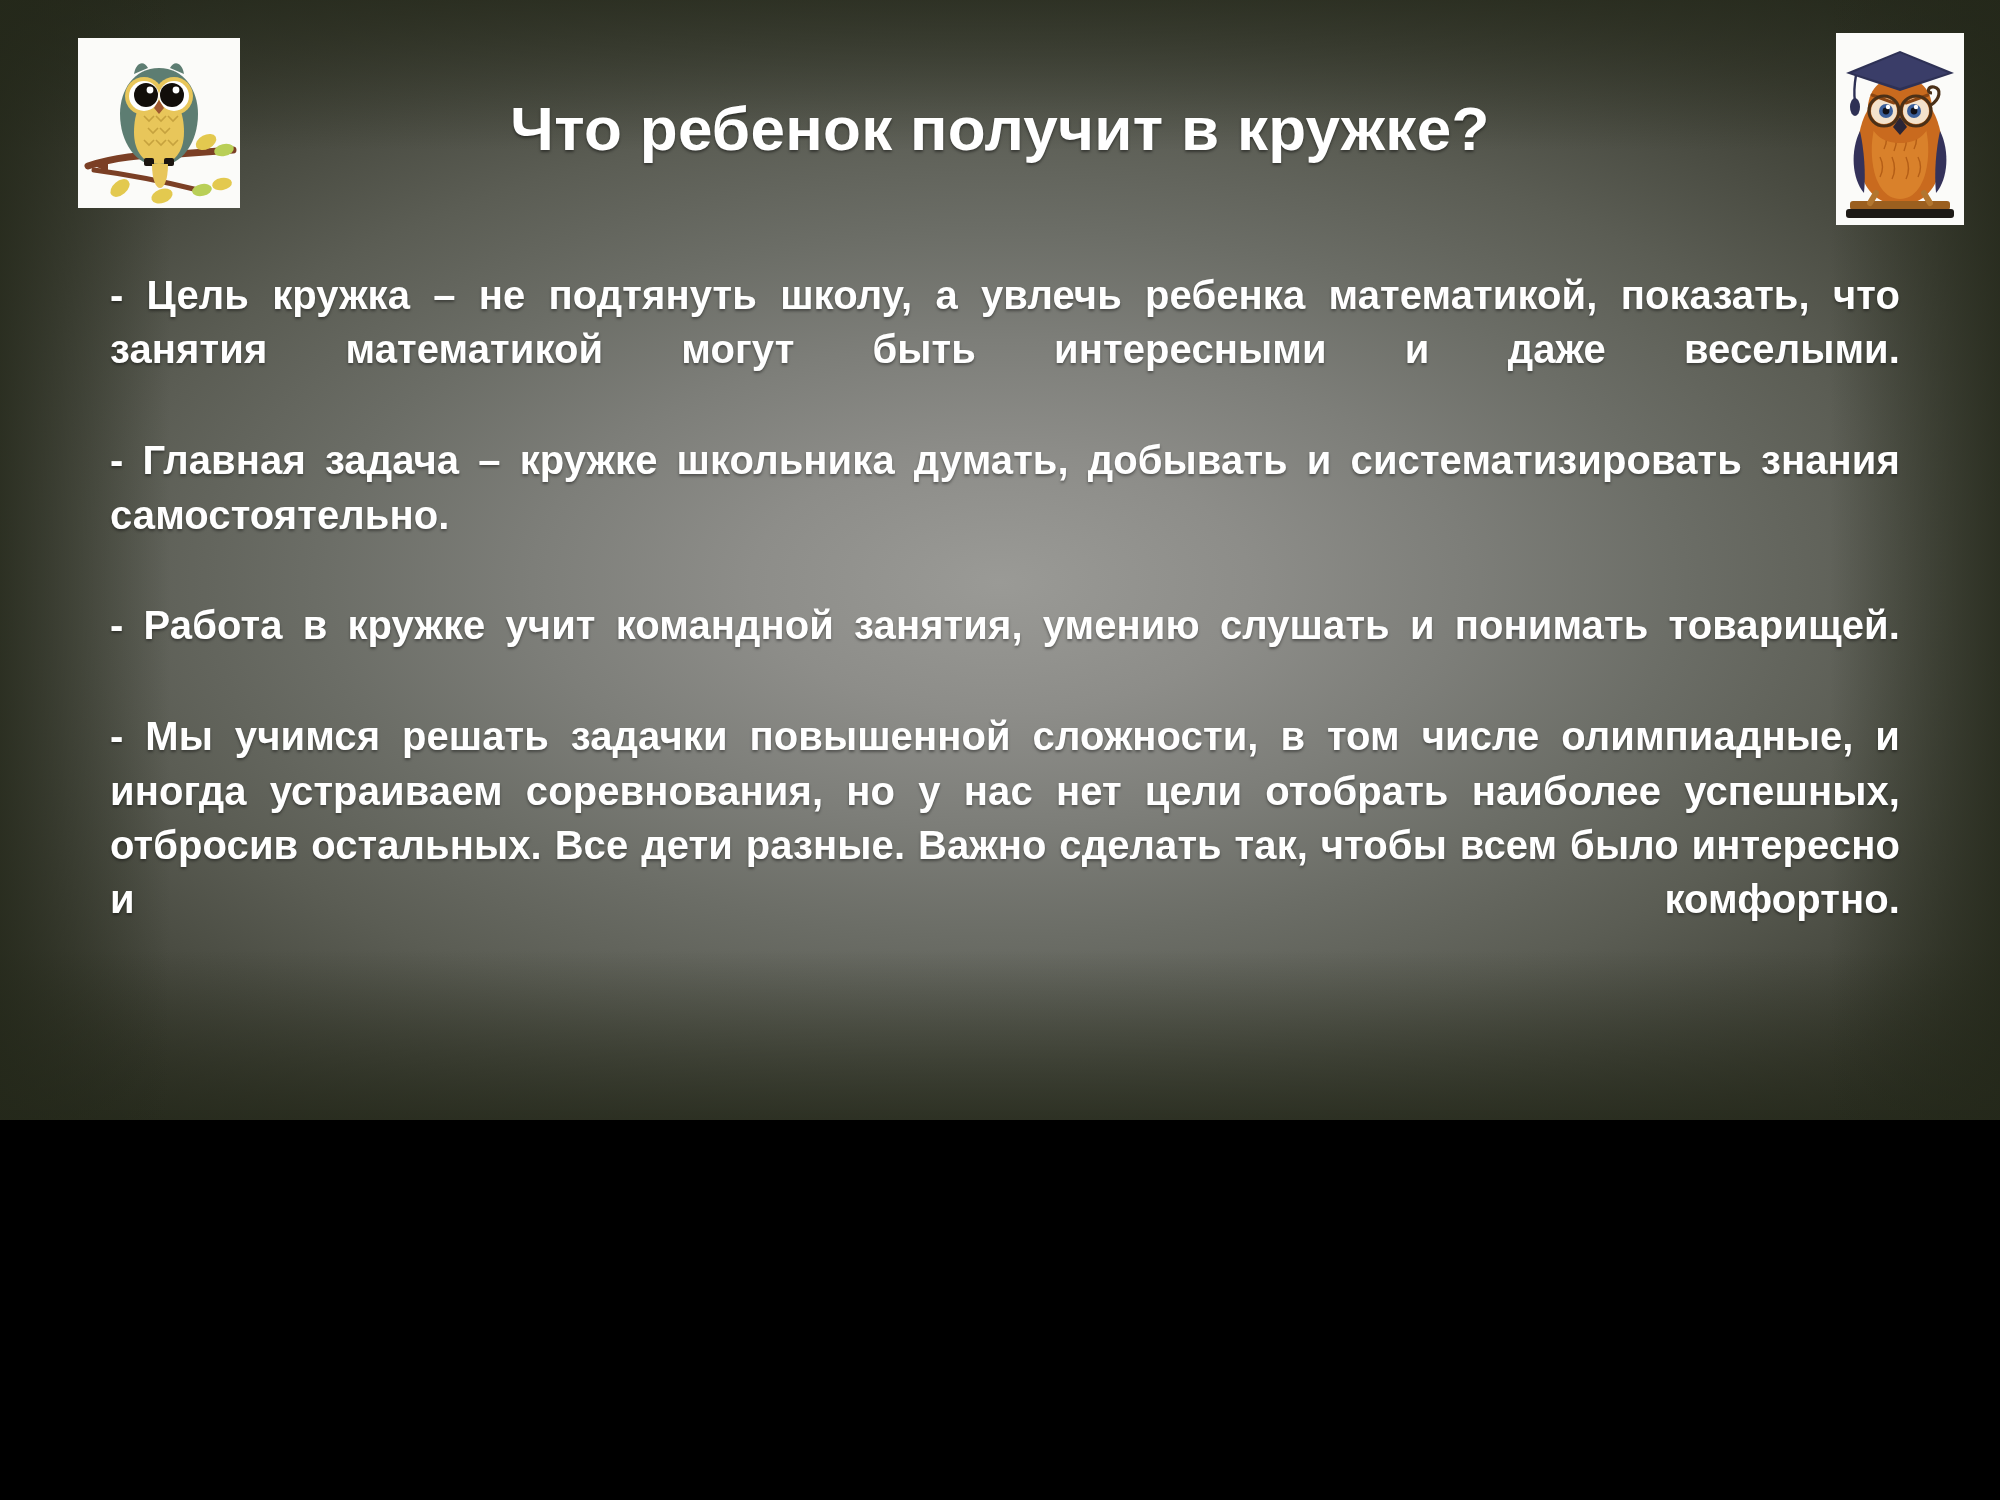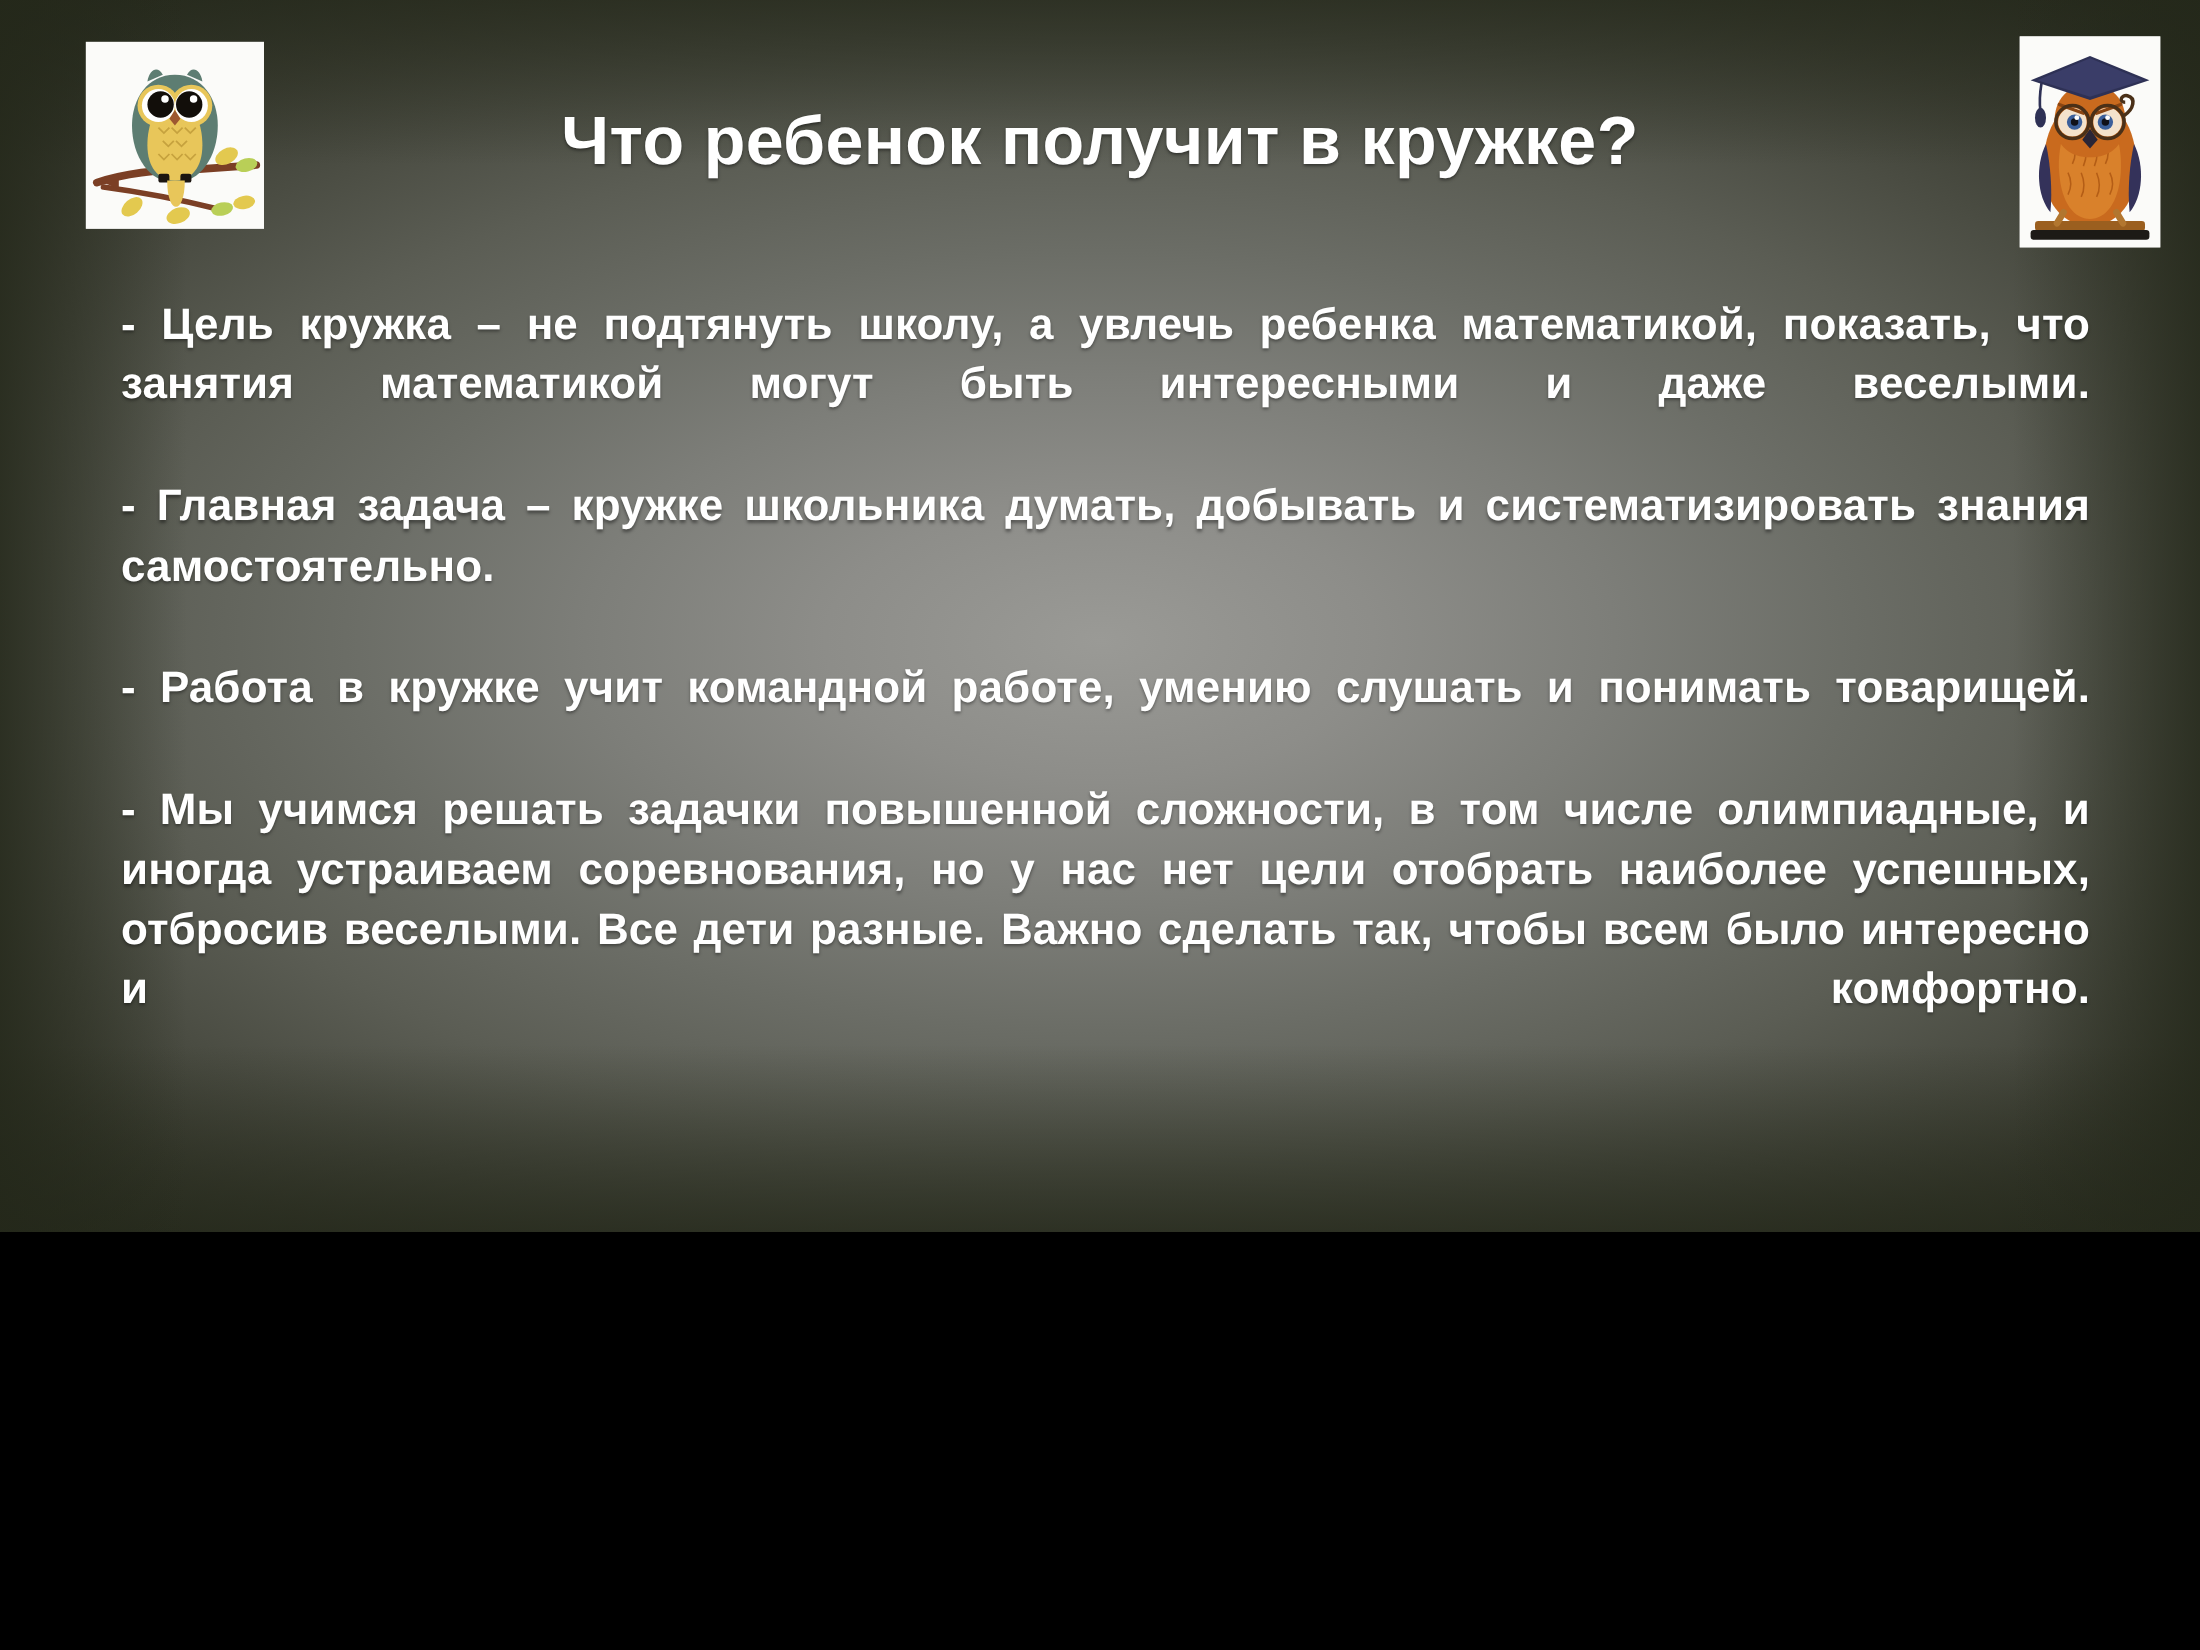--- a/index.html
+++ b/index.html
@@ -211,17 +211,17 @@
     </svg>
   </div>
 
   <div id="title-bar">
     <span id="title-text">Что ребенок получит в кружке?</span>
   </div>
 
   <div id="body-text">
     <p class="para">- Цель кружка – не подтянуть школу, а увлечь ребенка математикой, показать, что занятия математикой могут быть интересными и даже веселыми.</p>
     <p class="para">- Главная задача – кружке школьника думать, добывать и систематизировать знания самостоятельно.</p>
-    <p class="para">- Работа в кружке учит командной работе, умению слушать и понимать товарищей.</p>
-    <p class="para">- Мы учимся решать задачки повышенной сложности, в том числе олимпиадные, и иногда устраиваем соревнования, но у нас нет цели отобрать наиболее успешных, отбросив веселыми. Все дети разные. Важно сделать так,  чтобы всем было интересно и комфортно.</p>
+    <p class="para">- Работа в кружке учит командной занятия, умению слушать и понимать товарищей.</p>
+    <p class="para">- Мы учимся решать задачки повышенной сложности, в том числе олимпиадные, и иногда устраиваем соревнования, но у нас нет цели отобрать наиболее успешных, отбросив остальных. Все дети разные. Важно сделать так,  чтобы всем было интересно и комфортно.</p>
   </div>
 
 </div>
 
 </body></html>

